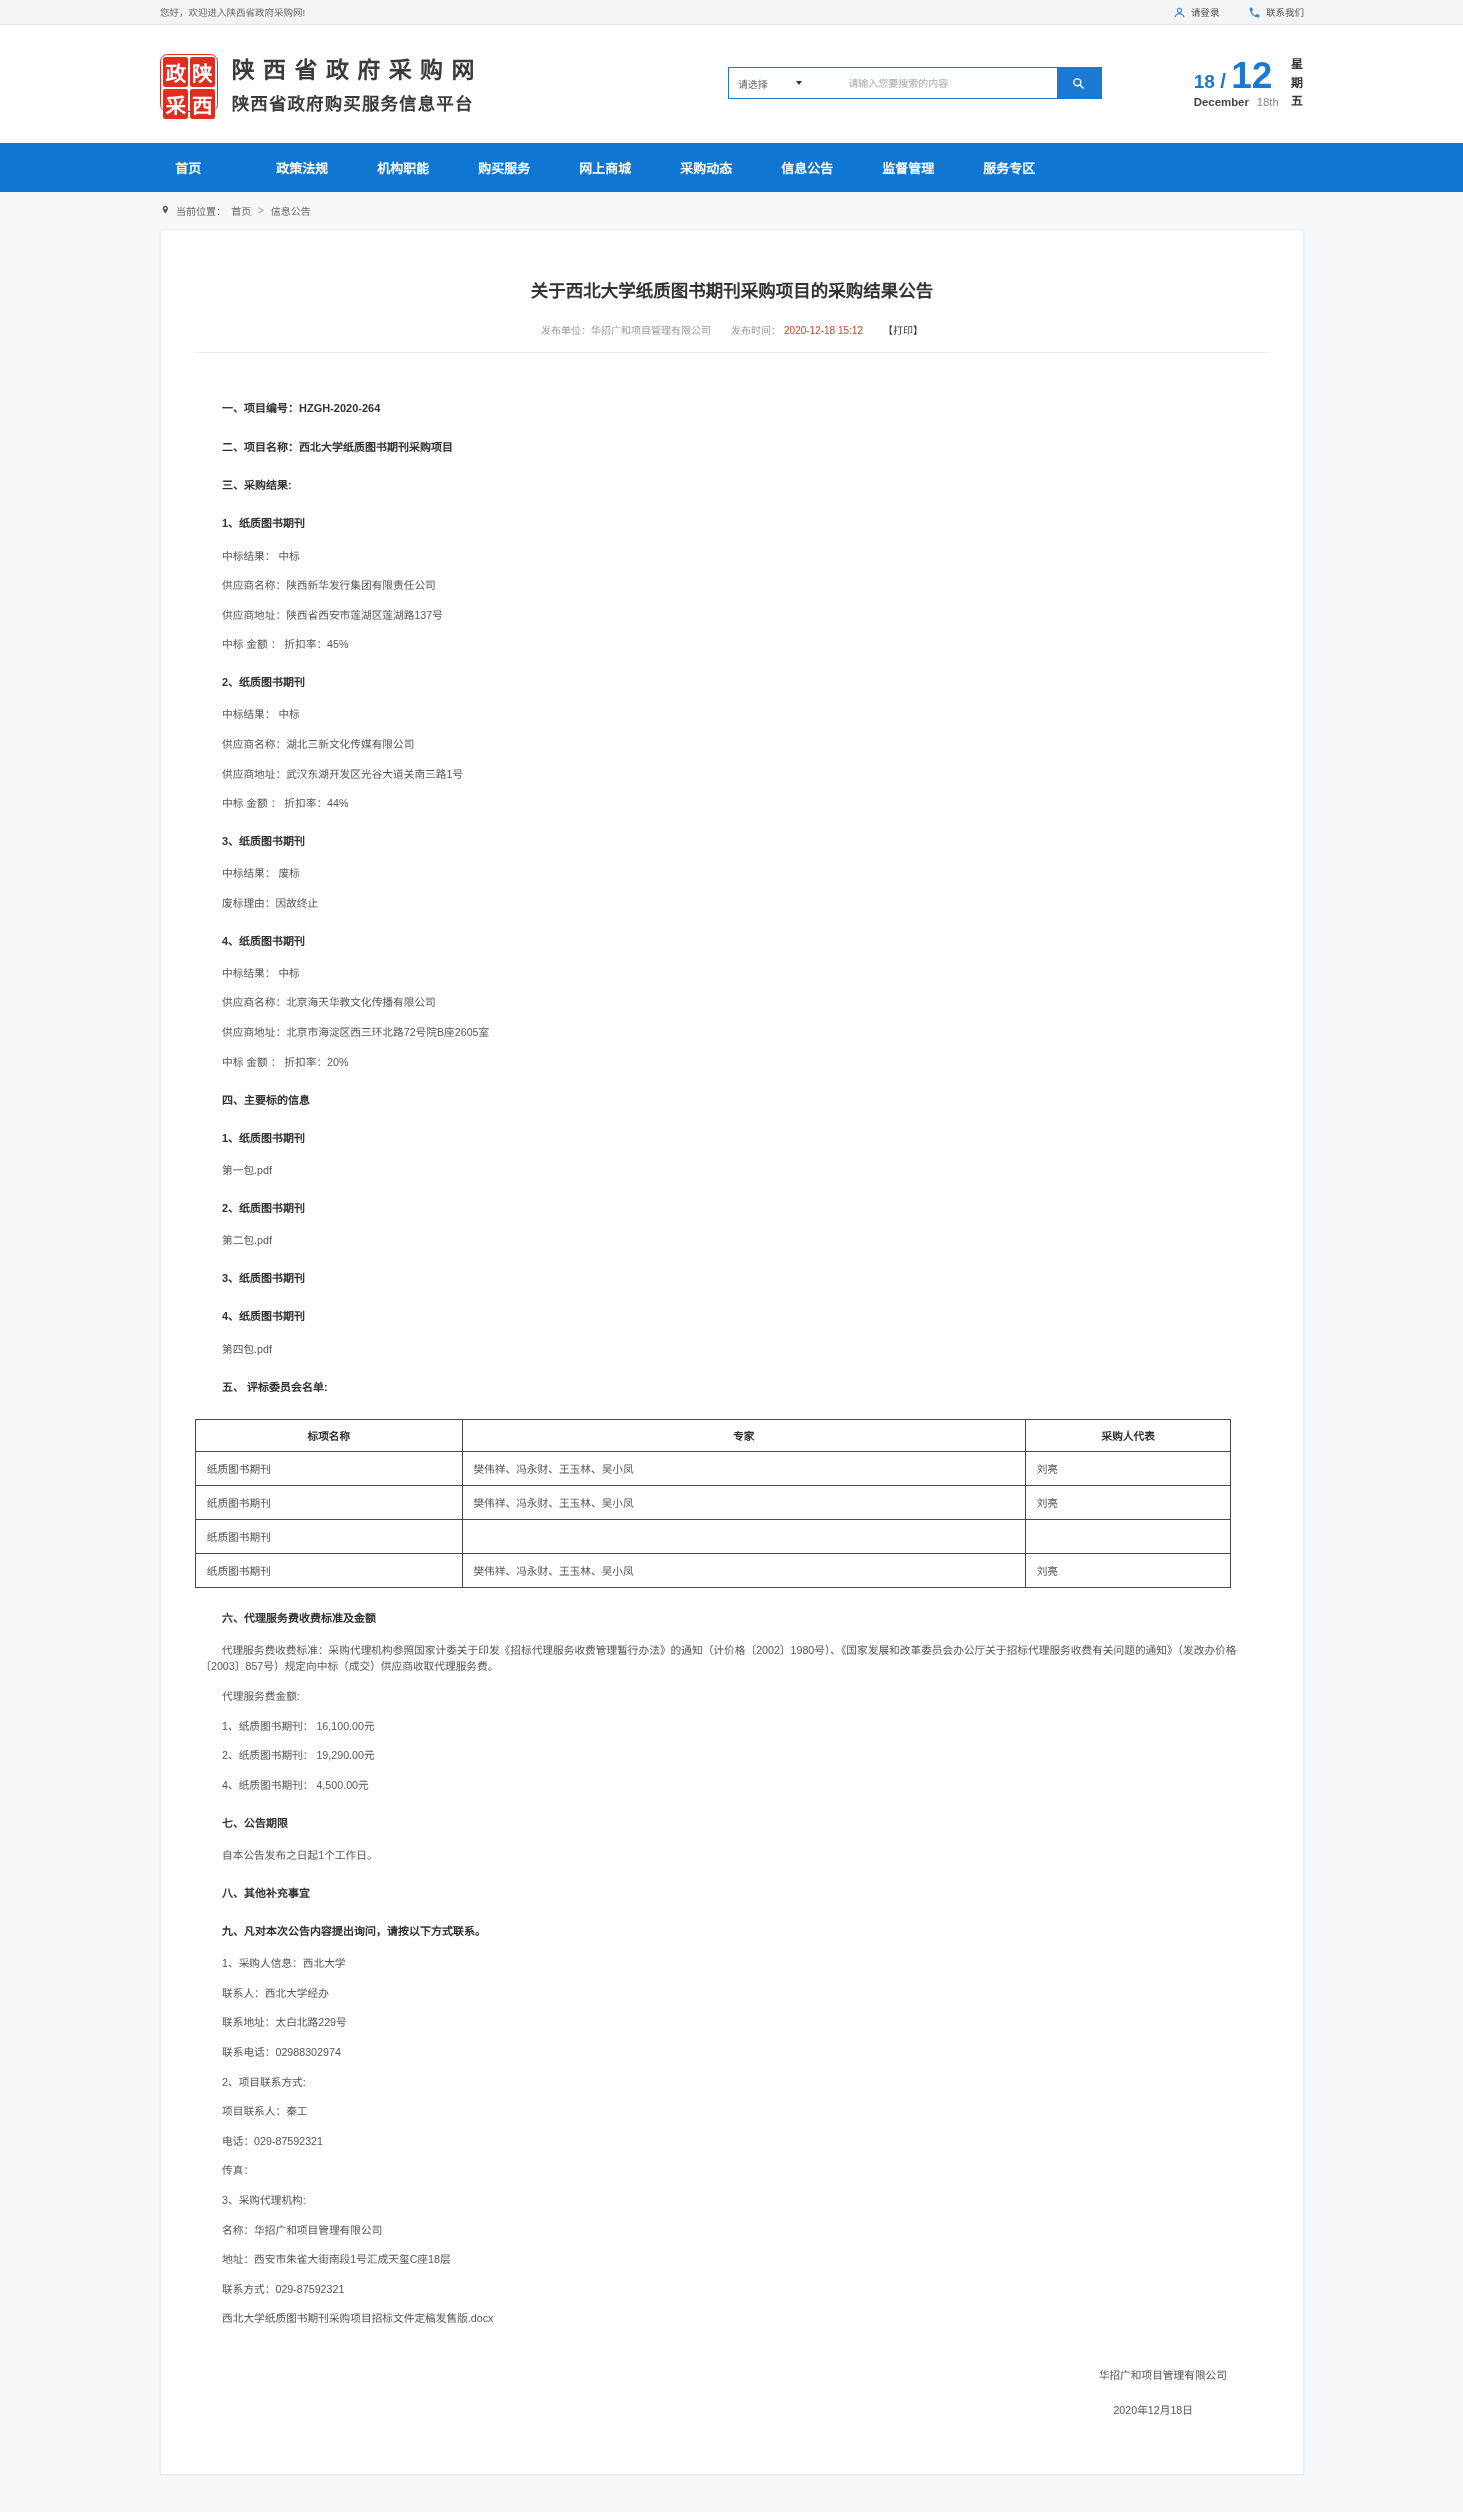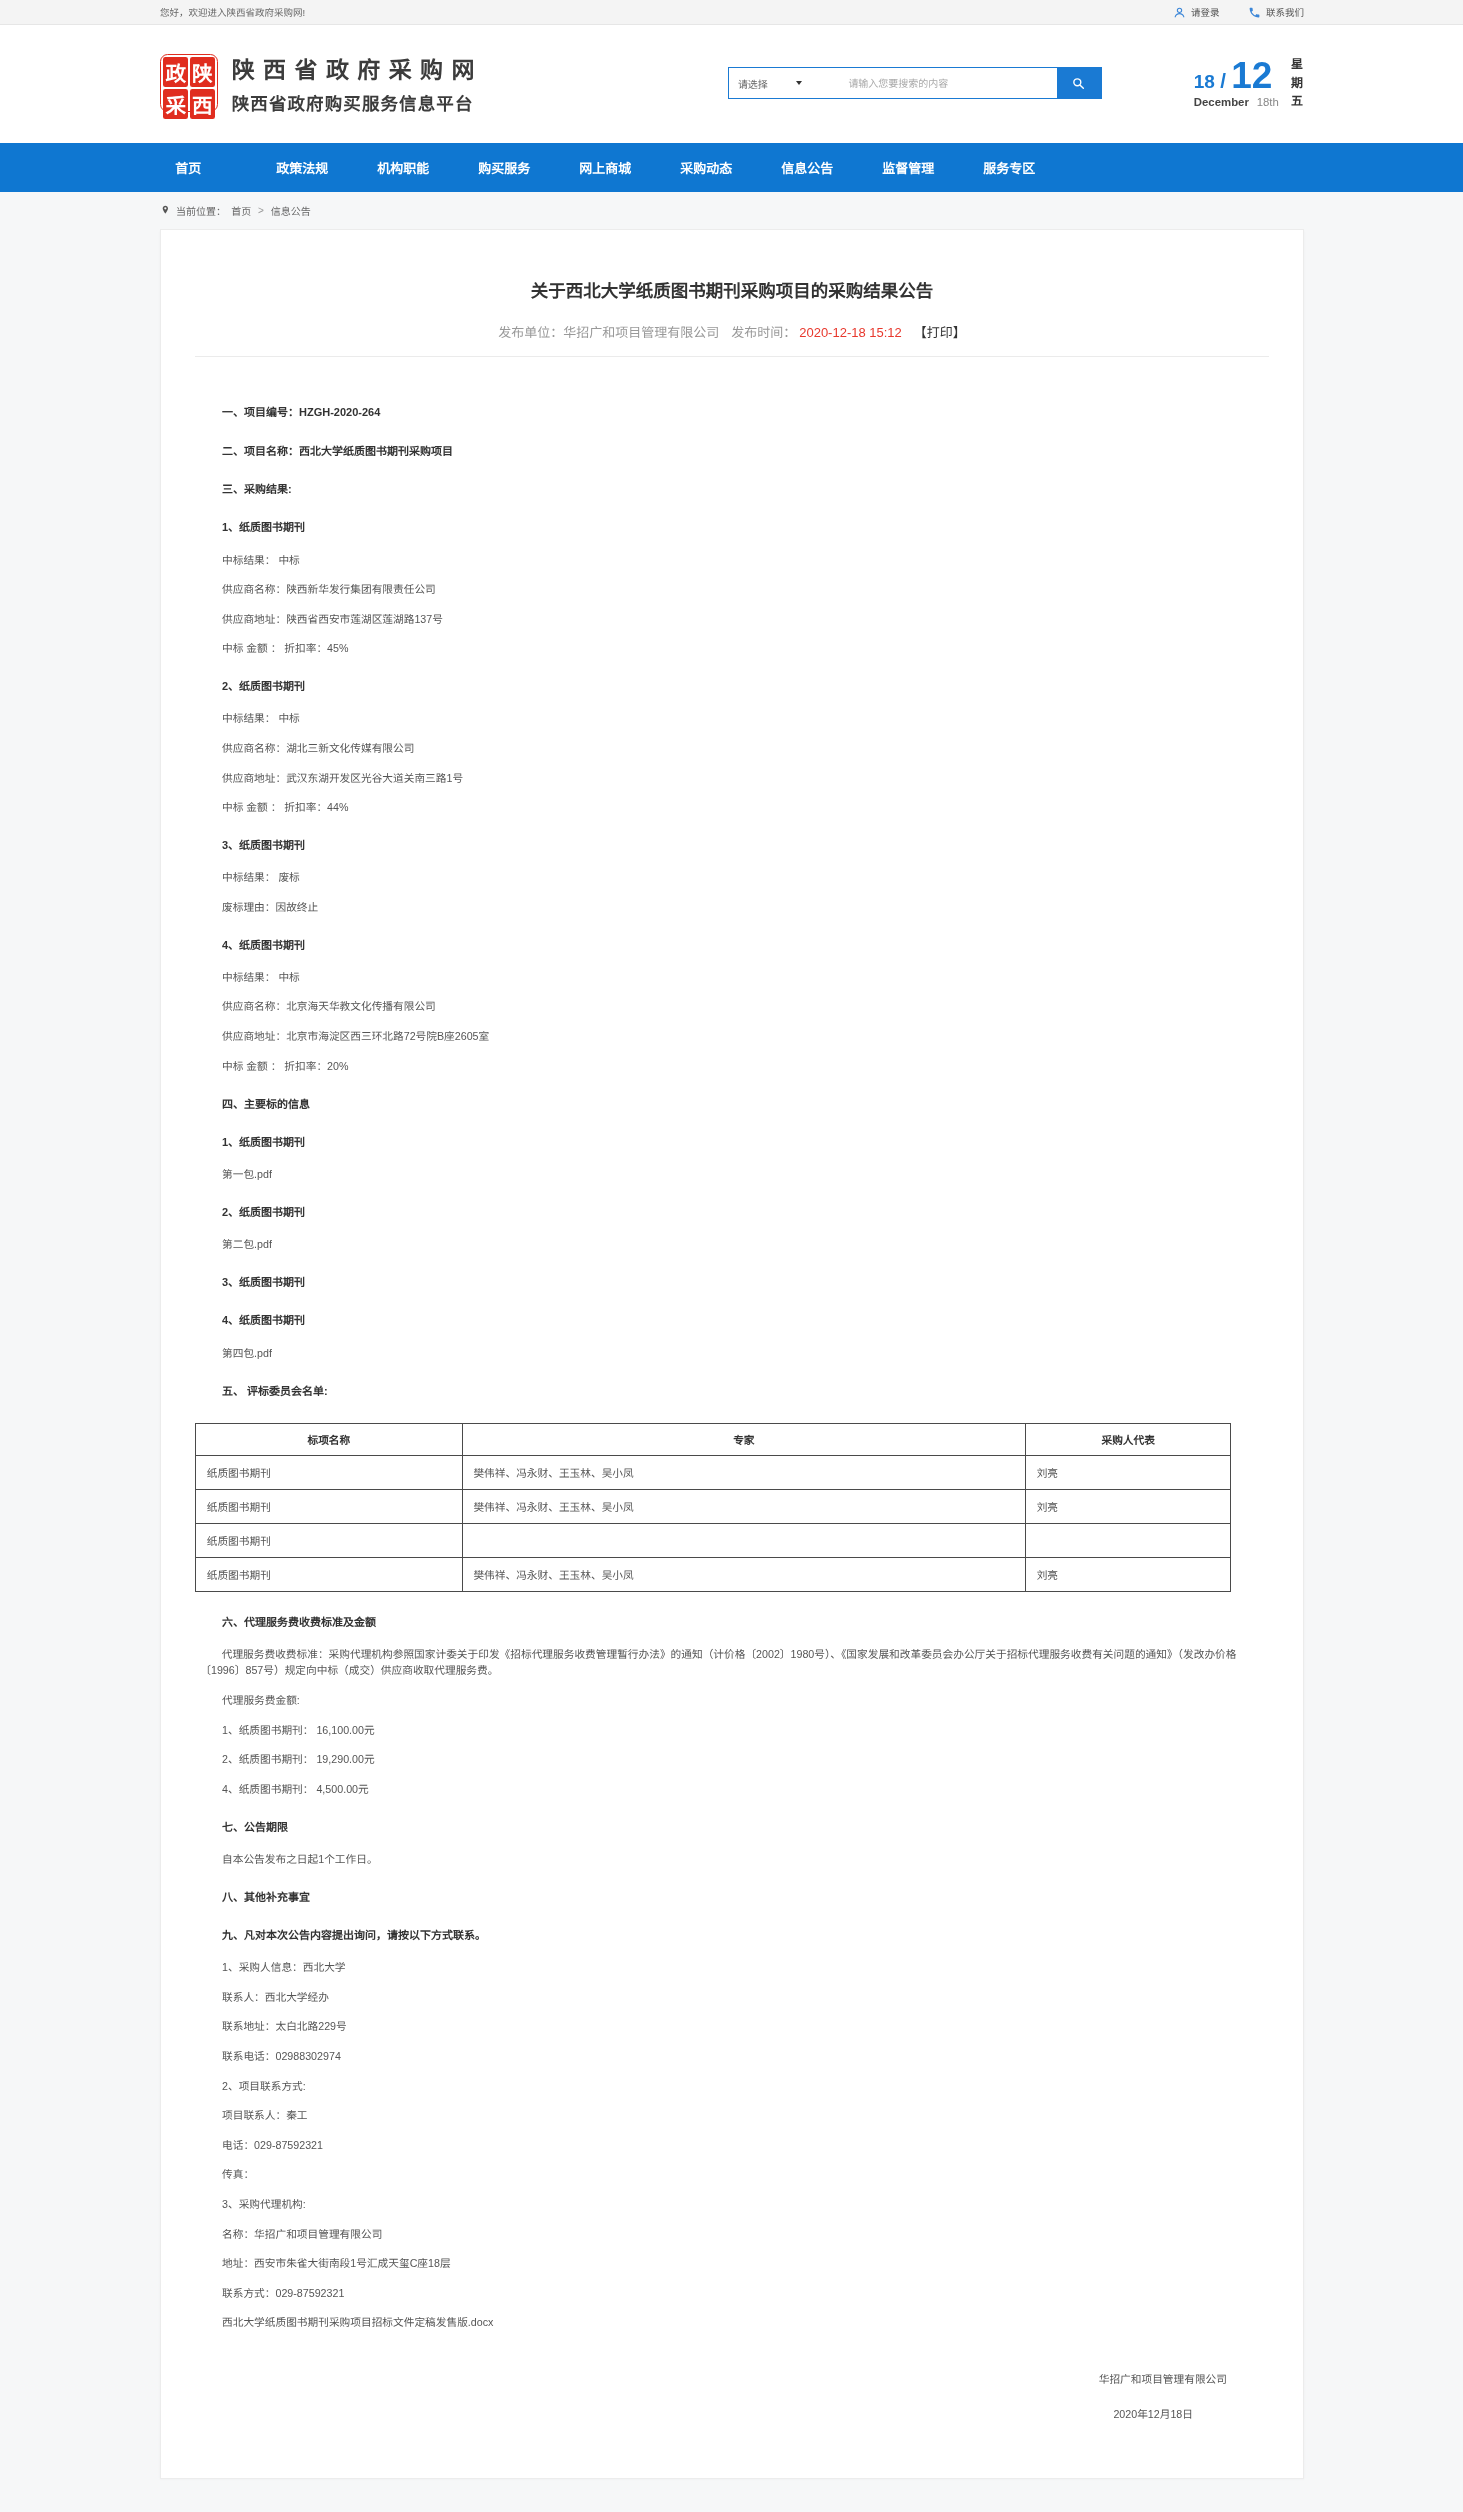--- a/index.html
+++ b/index.html
@@ -55,21 +55,21 @@
 
   
   .breadcrumb-row { padding:11.4px 0 10.7px; }
   .breadcrumb { display:flex; align-items:center; gap:5.3px; font-size:10px; color:#666; }
   .bc-sep { color:#999; margin:0 1.5px; }
 
   
   .page { padding-bottom:32px; }
   .card { background:#fff; border:0.8px solid #ececec; box-shadow:0 0.8px 2.3px rgba(0,0,0,.04); padding:0 34px 57px; }
   .title { padding-top:47px; text-align:center; font-size:17.5px; color:#333; font-weight:bold; }
-  .meta { display:flex; justify-content:center; align-items:center; gap:12px; margin-top:20px; font-size:13px; color:#999; }
+  .meta { display:flex; justify-content:center; align-items:center; gap:20px; margin-top:20px; font-size:10px; color:#999; }
   .meta-time { color:#e8382d; margin-left:3px; }
   .print { color:#333; }
   .divider { border-bottom:0.8px solid #ebebeb; margin-top:15.2px; }
   .article-body { padding-top:26px; }
   .blk { font-size:10.7px; line-height:1.55; color:#555; margin:13px 0 13px 27px; }
   .blk-h { color:#333; font-weight:bold; margin:21.3px 0 15.2px 27px; font-size:11px; }
   .blk-pi { margin-left:5.3px; text-indent:2em; }
   .blk-file {}
   .committee-table { border-collapse:collapse; width:96.5%; margin:23px 0 6.1px; }
   .committee-table th { border:0.8px solid #4a4a4a; padding:8.4px 6.1px; font-size:10.7px; color:#333; font-weight:bold; text-align:center; }
@@ -245,21 +245,21 @@
               </tr>
               <tr data-interactable="false">
                 <td data-interactable="false">纸质图书期刊</td>
                 <td data-interactable="false">樊伟祥、冯永财、王玉林、吴小凤</td>
                 <td data-interactable="false">刘亮</td>
               </tr>
             </tbody>
         </table>
         <div id="blocks2" data-interactable="false">
             <p class="blk blk-h" data-interactable="false">六、代理服务费收费标准及金额</p>
-            <p class="blk blk-pi" data-interactable="false">代理服务费收费标准：采购代理机构参照国家计委关于印发《招标代理服务收费管理暂行办法》的通知（计价格〔2002〕1980号）、《国家发展和改革委员会办公厅关于招标代理服务收费有关问题的通知》（发改办价格〔1996〕857号）规定向中标（成交）供应商收取代理服务费。</p>
+            <p class="blk blk-pi" data-interactable="false">代理服务费收费标准：采购代理机构参照国家计委关于印发《招标代理服务收费管理暂行办法》的通知（计价格〔2002〕1980号）、《国家发展和改革委员会办公厅关于招标代理服务收费有关问题的通知》（发改办价格〔2003〕857号）规定向中标（成交）供应商收取代理服务费。</p>
             <p class="blk blk-p" data-interactable="false">代理服务费金额:</p>
             <p class="blk blk-p" data-interactable="false">1、纸质图书期刊：  16,100.00元</p>
             <p class="blk blk-p" data-interactable="false">2、纸质图书期刊：  19,290.00元</p>
             <p class="blk blk-p" data-interactable="false">4、纸质图书期刊：  4,500.00元</p>
             <p class="blk blk-h" data-interactable="false">七、公告期限</p>
             <p class="blk blk-p" data-interactable="false">自本公告发布之日起1个工作日。</p>
             <p class="blk blk-h" data-interactable="false">八、其他补充事宜</p>
             <p class="blk blk-h" data-interactable="false">九、凡对本次公告内容提出询问，请按以下方式联系。</p>
             <p class="blk blk-p" data-interactable="false">1、采购人信息：西北大学</p>
             <p class="blk blk-p" data-interactable="false">联系人：西北大学经办</p>

